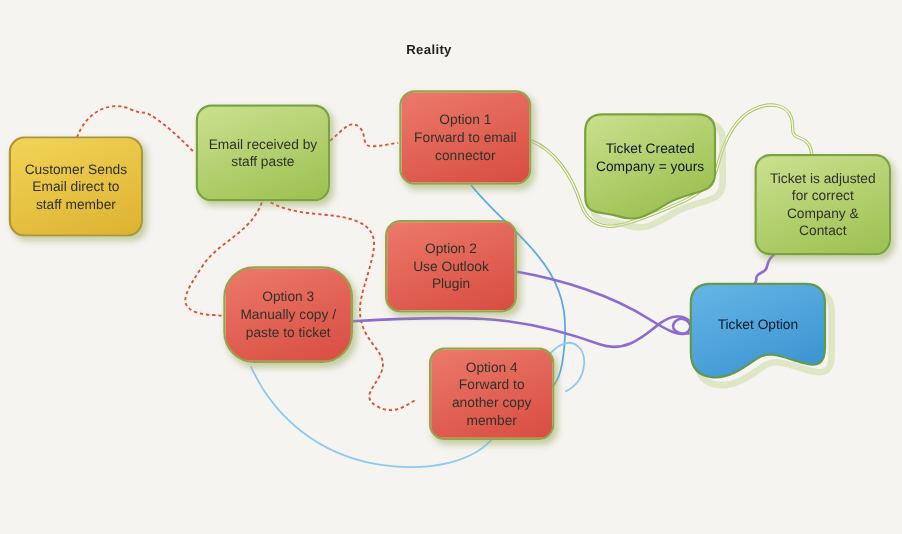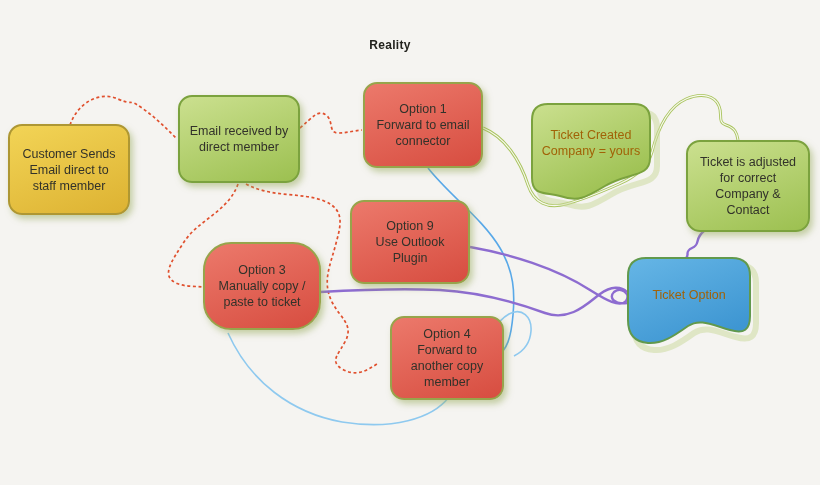--- a/index.html
+++ b/index.html
@@ -31,21 +31,21 @@
   .node-green{
     background:linear-gradient(160deg,var(--green_fill_top) 0%,var(--green_fill_bottom) 100%);
     border-color:var(--green_border);
   }
   .node-red{
     background:linear-gradient(160deg,var(--red_fill_top) 0%,var(--red_fill_bottom) 100%);
     border-color:var(--red_border);
   }
   .blob-label{
     position:absolute;display:flex;flex-direction:column;align-items:center;
-    justify-content:center;text-align:center;color:#a16207;
+    justify-content:center;text-align:center;color:#0f172a;
     font-size:12.5px;line-height:1.3;pointer-events:none;
   }
 </style>
 </head>
 <body>
 
 <div class="stage">
 
   <svg class="wires" viewBox="0 0 820 485">
     <defs>
@@ -93,39 +93,39 @@
     </g>
   </svg>
 
   <div class="diagram-title">Reality</div>
 
   <div class="node node-yellow" style="left:8px;top:124px;width:122px;height:91px;">
     <span class="t">Customer Sends Email direct to staff member</span>
   </div>
 
   <div class="node node-green" style="left:178px;top:95px;width:122px;height:88px;">
-    <span class="t">Email received by direct member</span>
+    <span class="t">Email received by staff paste</span>
   </div>
 
   <div class="node node-red" style="left:363px;top:82px;width:120px;height:86px;">
     <span class="t">Option 1</span>
     <span class="t">Forward to email connector</span>
   </div>
 
   <div class="blob-label" style="left:532px;top:104px;width:118px;height:78px;">
     <span>Ticket Created</span>
     <span>Company = yours</span>
   </div>
 
   <div class="node node-green" style="left:686px;top:140px;width:124px;height:92px;text-align:center;">
     <span class="t">Ticket is adjusted for correct Company &amp; Contact</span>
   </div>
 
   <div class="node node-red" style="left:350px;top:200px;width:120px;height:84px;">
-    <span class="t">Option 9</span>
+    <span class="t">Option 2</span>
     <span class="t">Use Outlook Plugin</span>
   </div>
 
   <div class="node node-red" style="left:203px;top:242px;width:118px;height:88px;border-radius:28px;">
     <span class="t">Option 3</span>
     <span class="t">Manually copy / paste to ticket</span>
   </div>
 
   <div class="node node-red" style="left:390px;top:316px;width:114px;height:84px;">
     <span class="t">Option 4</span>

